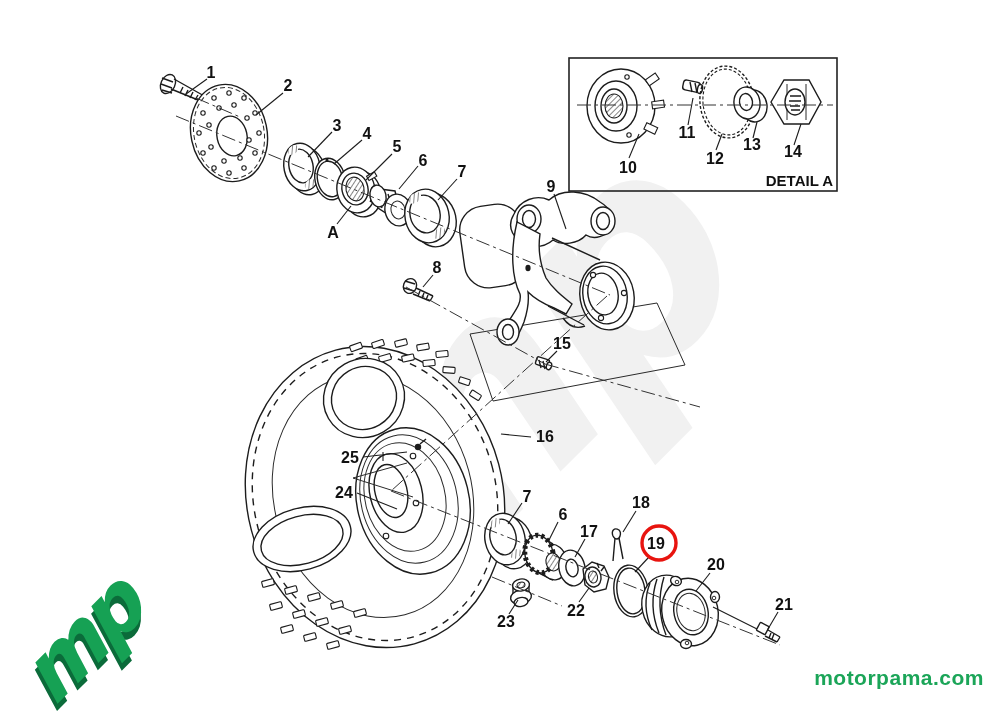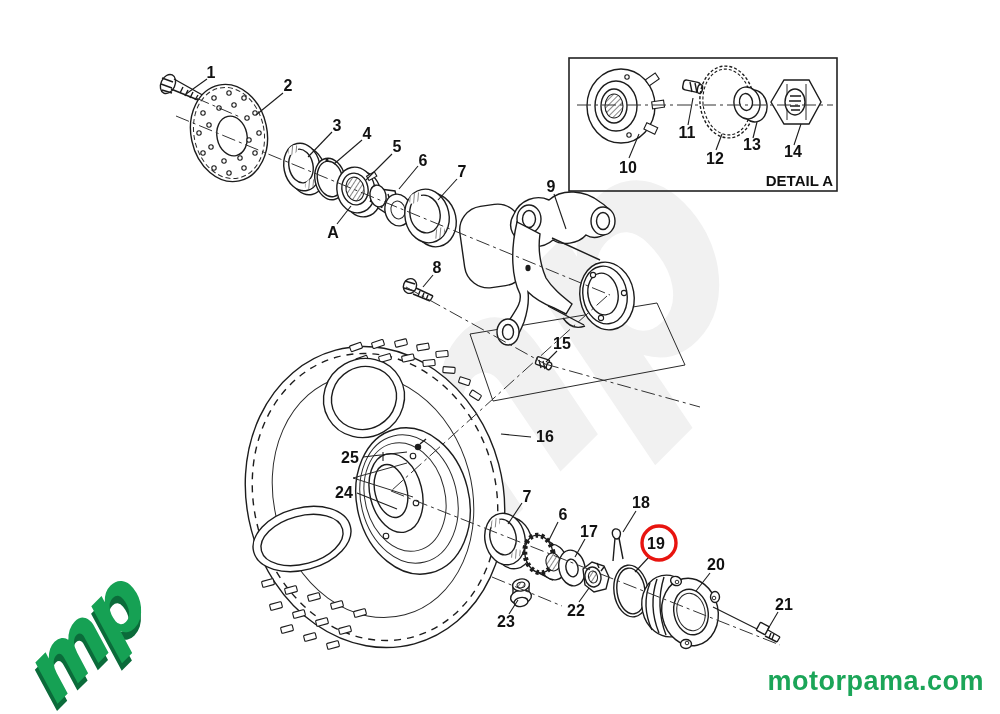--- a/index.html
+++ b/index.html
@@ -21,21 +21,21 @@
   svg.diagram text{font-family:"Liberation Sans",sans-serif;font-weight:bold;
          font-size:16px;fill:#111;text-anchor:middle;}
   svg.diagram text.detail{font-size:15px;text-anchor:end;}
   .logo{position:absolute;left:16px;top:568px;width:136px;height:136px;
          display:flex;align-items:center;justify-content:center;
          font-family:"DejaVu Sans",sans-serif;font-style:italic;font-weight:900;
          font-size:82px;letter-spacing:-6px;color:#16a154;
          text-shadow:-5px 5px 0 #0b6b3a;transform:rotate(-45deg) skewX(-6deg);
          z-index:2;user-select:none;}
   .footer{position:absolute;right:16px;top:666px;z-index:2;
-         font-weight:bold;font-size:27px;color:#1ba558;letter-spacing:.5px;}
+         font-weight:bold;font-size:21px;color:#1ba558;letter-spacing:.5px;}
 </style>
 </head>
 <body>
 
 <div class="stage">
 
   <div class="watermark">mp</div>
 
   <svg class="diagram" width="1000" height="714" viewBox="0 0 1000 714">
     <defs>

